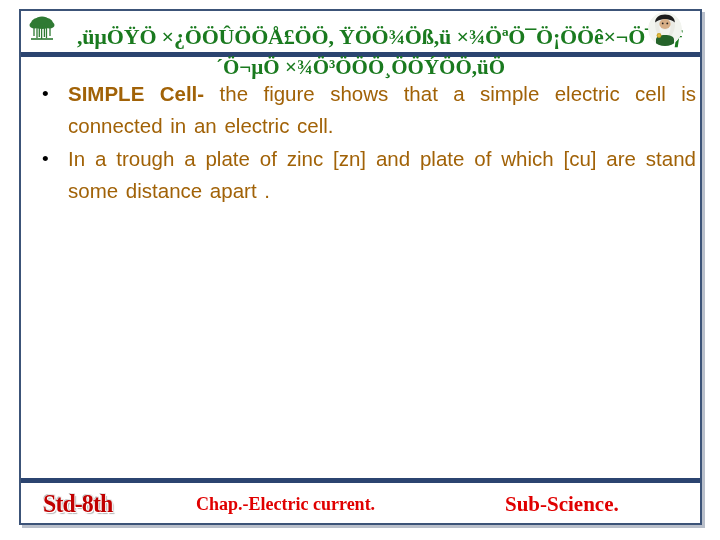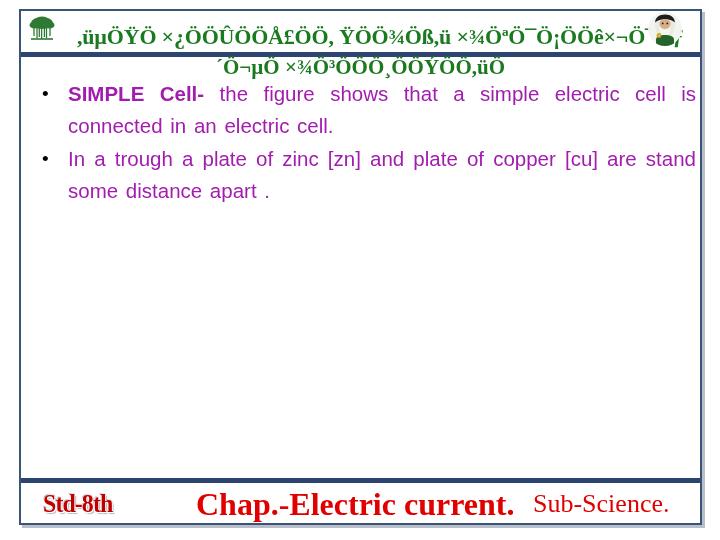--- a/index.html
+++ b/index.html
@@ -125,21 +125,21 @@
   }
   ul.bullets {
     list-style: none;
     margin: 0;
     padding: 0;
   }
   ul.bullets > li {
     position: relative;
     padding-left: 40px;
     margin: 0 0 2px 0;
-    color: #a21caf;
+    color: #a16207;
     font-family: "Liberation Sans", sans-serif;
     font-size: 20.5px;
     line-height: 31.5px;
     text-align: justify;
     text-align-last: left;
     word-spacing: 2px;
   }
   ul.bullets > li::before {
     content: "\2022";
     position: absolute;
@@ -192,32 +192,32 @@
     transform: scaleX(0.92);
     transform-origin: left center;
   }
   .chap-label {
     position: absolute;
     left: 175px;
     top: 5px;
     color: #e00000;
     font-family: "Liberation Serif", serif;
     font-weight: bold;
-    font-size: 32px;
+    font-size: 18px;
     line-height: 32px;
     white-space: nowrap;
   }
   .sub-label {
     position: absolute;
-    left: 512px;
+    left: 484px;
     top: 5px;
     color: #e00000;
     font-family: "Liberation Serif", serif;
-    font-weight: normal;
-    font-size: 26px;
+    font-weight: bold;
+    font-size: 21px;
     line-height: 32px;
     white-space: nowrap;
   }
 </style>
 </head>
 <body>
 
 <div id="slide">
 
   <div class="frame-shadow"></div>
@@ -266,21 +266,21 @@
   <div class="header-rule"></div>
 
   <div class="header-sub">´Ö¬µÖ ×¾Ö³ÖÖÖ¸ÖÖÝÖÖ,üÖ</div>
 
   <div class="body">
     <ul class="bullets">
       <li>
         <span class="b-strong">SIMPLE Cell-</span><span> the figure shows that a simple electric cell is connected in an electric cell.</span>
       </li>
       <li>
-        <span>In a trough  a plate of zinc [zn]  and plate of copper [cu] are stand some distance apart .</span>
+        <span>In a trough  a plate of zinc [zn]  and plate of which [cu] are stand some distance apart .</span>
       </li>
     </ul>
   </div>
 
   <div class="footer-rule"></div>
 
   <div class="footer">
     <div class="std-badge">Std-8th</div>
     <div class="chap-label">Chap.-Electric current.</div>
     <div class="sub-label">Sub-Science.</div>

